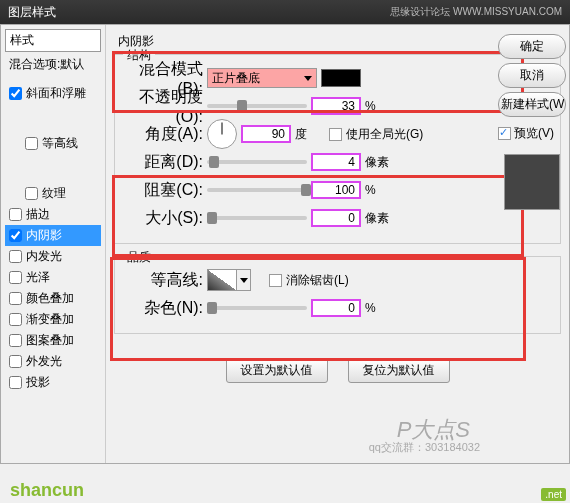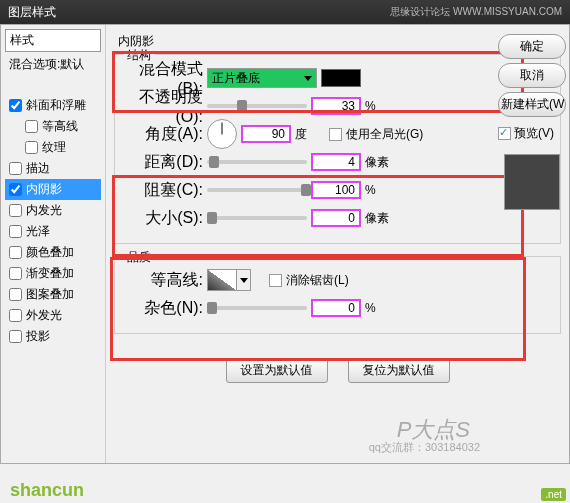--- a/index.html
+++ b/index.html
@@ -2,37 +2,37 @@
 <html><head>
 <meta charset="utf-8">
 <style>
 * { box-sizing: border-box; margin: 0; padding: 0; }
 body { font-family: "Microsoft YaHei", SimSun, sans-serif; font-size: 12px; background: #f0f0f0; width: 570px; height: 503px; overflow: hidden; position: relative; }
 .titlebar { background: linear-gradient(#3a3a3a, #2a2a2a); height: 24px; display: flex; align-items: center; justify-content: space-between; padding: 0 8px; color: #fff; font-size: 12px; }
 .titlebar-right { color: #bbb; font-size: 10px; }
 .main { display: flex; height: 440px; background: #f0f0f0; border: 1px solid #aaa; }
 .left-panel { width: 105px; border-right: 1px solid #ccc; padding: 4px; }
 .styles-header { background: #fff; border: 1px solid #999; padding: 2px 4px; margin-bottom: 2px; }
-.blend-header { padding: 2px 4px; margin-bottom: 20px; }
+.blend-header { padding: 2px 4px; margin-bottom: 8px; }
 .style-list { }
 .style-item { display: flex; align-items: center; padding: 2px 4px; gap: 4px; }
 .style-item.selected { background: #3399ff; color: #fff; }
 .style-item input[type="checkbox"] { width: 13px; height: 13px; }
-.style-item.indent { padding-left: 20px; }
+.style-item.indent { padding-left: 20px; margin-top: 29px; }
 .right-panel { flex: 1; padding: 8px; position: relative; }
 .section-title { font-size: 12px; margin-bottom: 4px; padding-left: 4px; }
 .group { border: 1px solid #ccc; padding: 12px 8px 8px; position: relative; margin-bottom: 12px; }
 .group-label { position: absolute; top: -8px; left: 8px; background: #f0f0f0; padding: 0 4px; font-size: 12px; }
 .row { display: flex; align-items: center; gap: 4px; margin-bottom: 6px; height: 22px; }
 .row-label { width: 80px; text-align: right; font-size: 16px; }
 .slider { flex: 0 0 100px; height: 4px; background: #ccc; position: relative; border-radius: 2px; }
 .slider-thumb { position: absolute; width: 10px; height: 12px; background: #888; top: -4px; border-radius: 2px; }
 .num-input { width: 50px; height: 18px; border: 2px solid #d946ef; background: #fff; padding: 0 4px; text-align: right; font-size: 12px; }
 .unit { width: 30px; font-size: 12px; }
-.dropdown { height: 20px; border: 1px solid #999; background: #22c55e; display: flex; align-items: center; padding: 0 4px; gap: 8px; }
+.dropdown { height: 20px; border: 1px solid #999; background: #fca5a5; display: flex; align-items: center; padding: 0 4px; gap: 8px; }
 .drop-arrow { width: 0; height: 0; border-left: 4px solid transparent; border-right: 4px solid transparent; border-top: 5px solid #000; }
 .color-swatch { width: 40px; height: 18px; background: #000; border: 1px solid #666; }
 .angle-dial { width: 30px; height: 30px; border: 1px solid #999; border-radius: 50%; background: #fff; position: relative; }
 .angle-line { position: absolute; width: 12px; height: 1px; background: #000; top: 50%; left: 50%; transform-origin: left; transform: rotate(-90deg); }
 .highlight-box { position: absolute; border: 3px solid #e53935; pointer-events: none; }
 .contour-swatch { width: 30px; height: 22px; border: 1px solid #999; background: linear-gradient(to top right, #333 0%, #888 50%, #fff 50%); display: inline-block; }
 .contour-wrap { display: flex; align-items: center; gap: 0; }
 .contour-arrow { width: 14px; height: 22px; border: 1px solid #999; border-left: none; display: flex; align-items: center; justify-content: center; }
 .btn-row { display: flex; gap: 20px; justify-content: center; margin-top: 24px; }
 .btn { padding: 3px 14px; border: 1px solid #999; background: linear-gradient(#fff, #e0e0e0); border-radius: 3px; font-size: 12px; cursor: pointer; }

